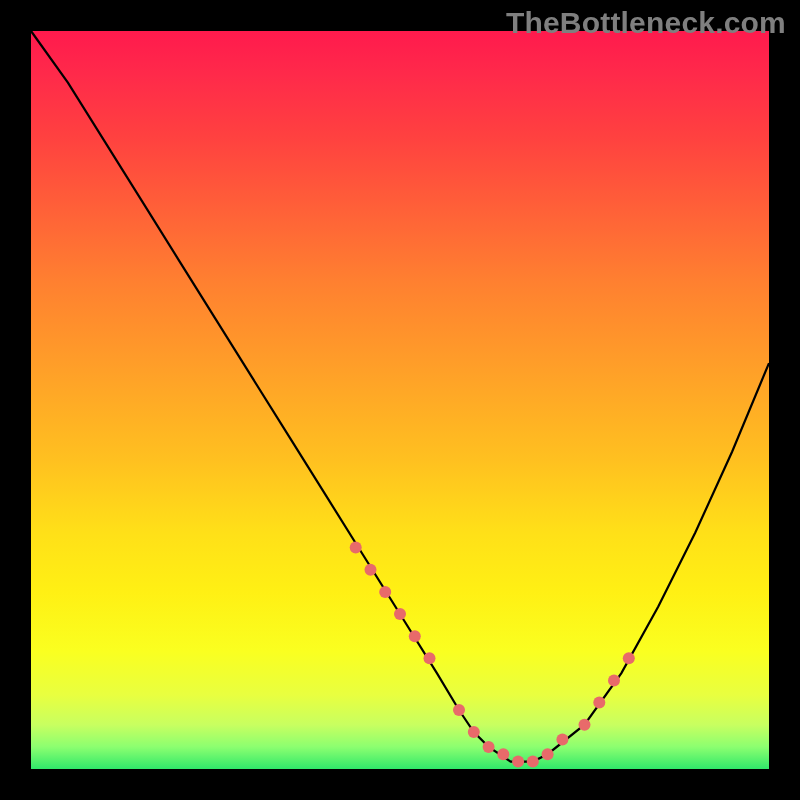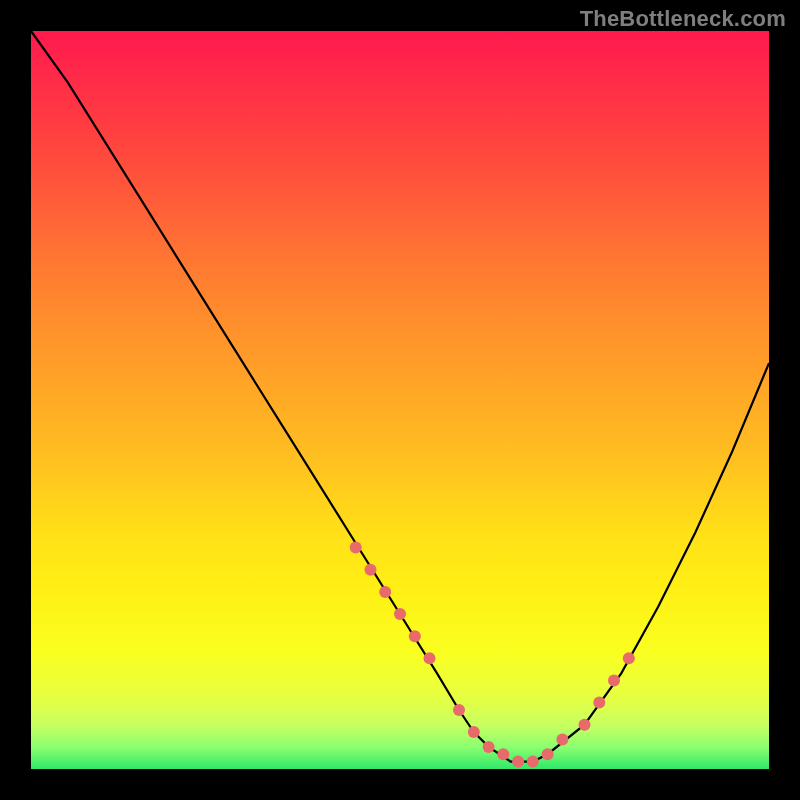--- a/index.html
+++ b/index.html
@@ -17,21 +17,21 @@
     left: 0;
     width: 800px;
     height: 800px;
     background: #000;
   }
   .watermark {
     position: absolute;
     top: 6px;
     right: 14px;
     color: #7f7f7f;
-    font-size: 22px;
+    font-size: 30px;
     font-weight: 600;
     letter-spacing: 0.2px;
     z-index: 5;
   }
   .plot-area {
     position: absolute;
     left: 31px;
     top: 31px;
     width: 738px;
     height: 738px;

